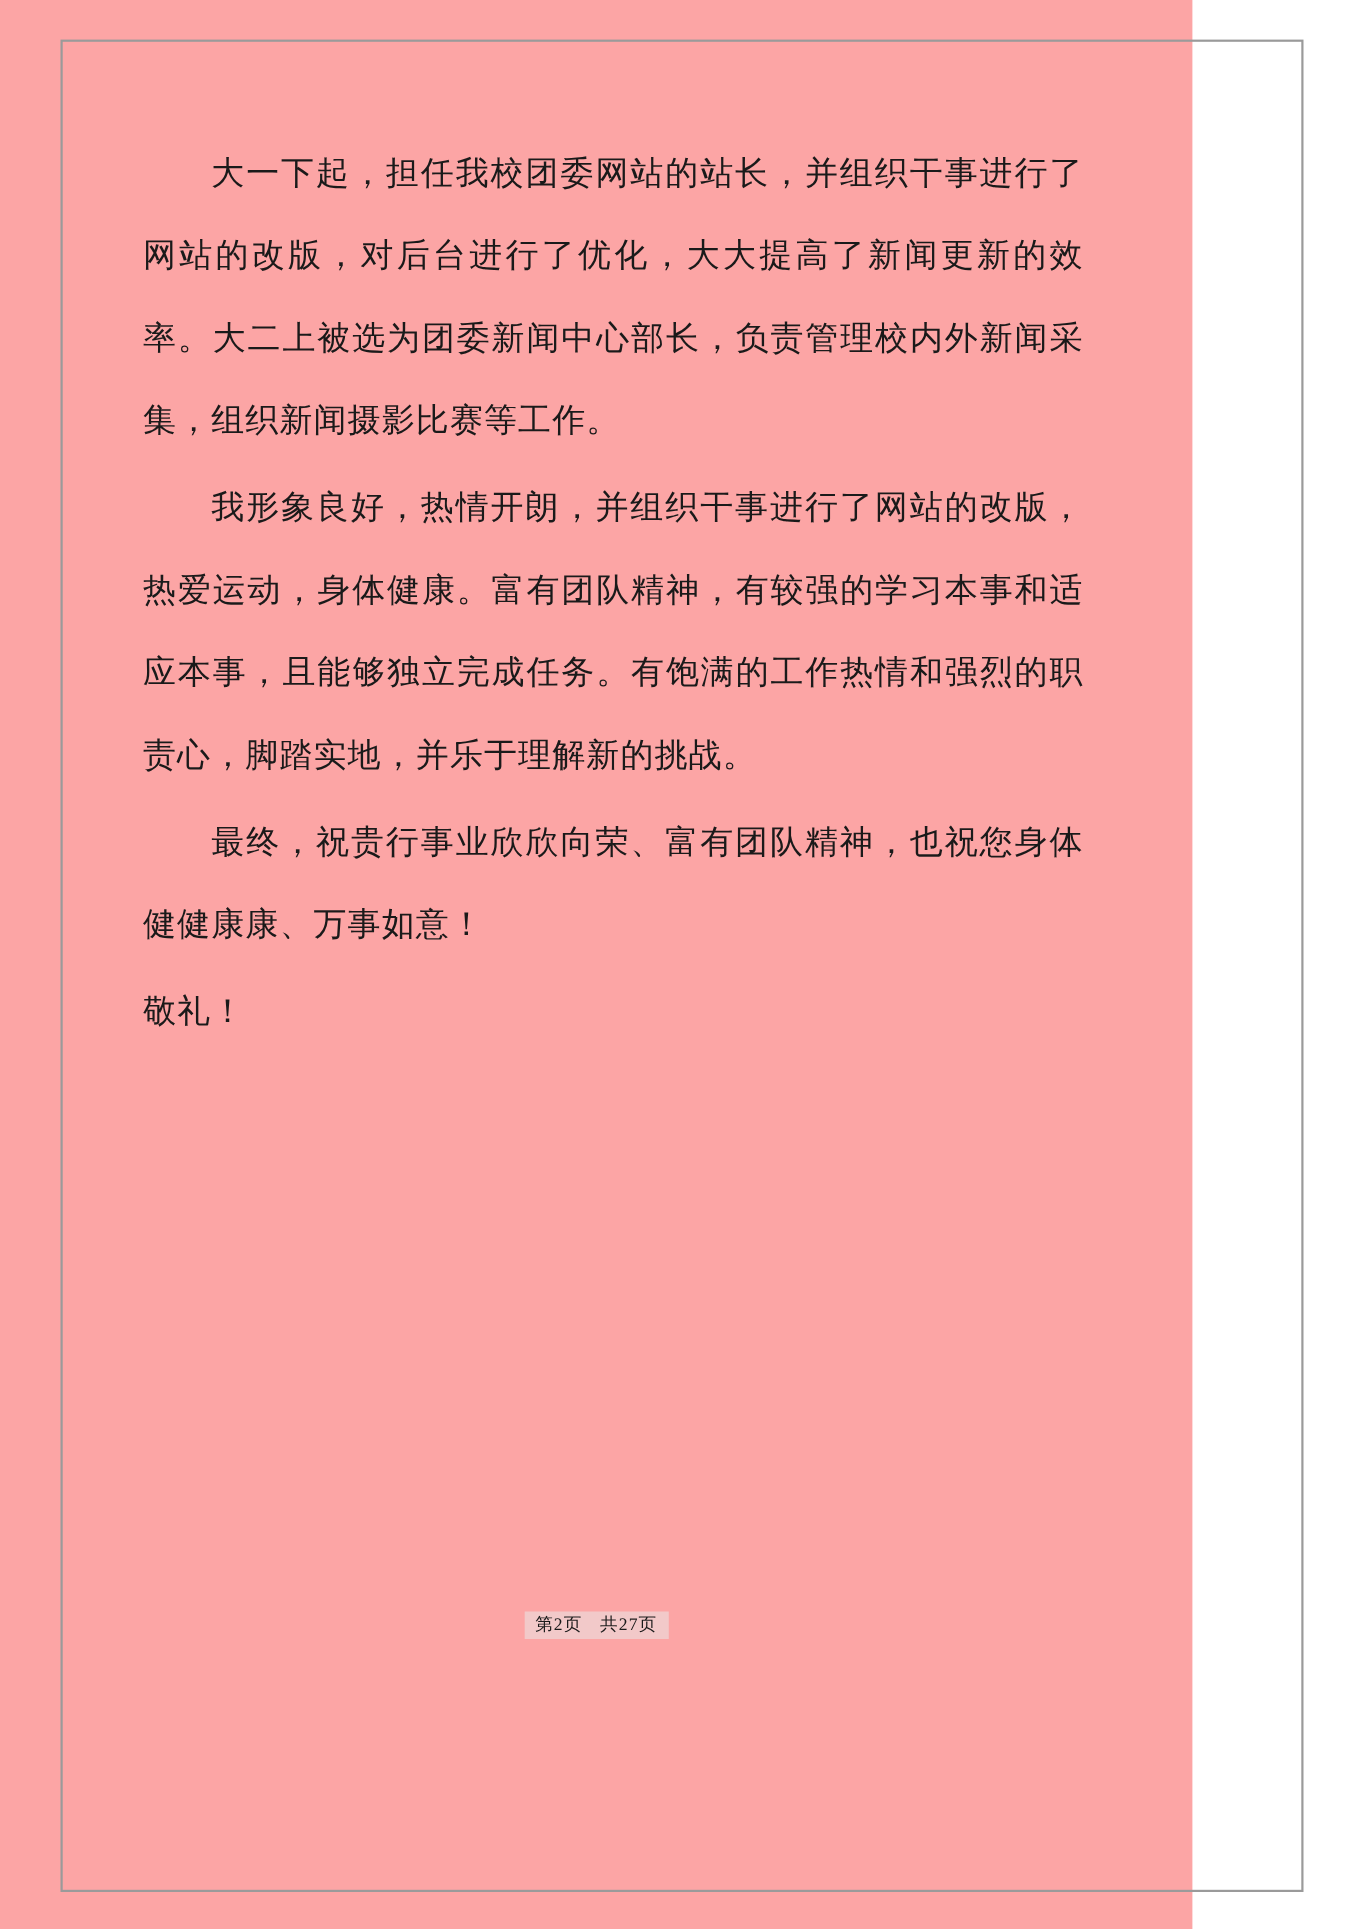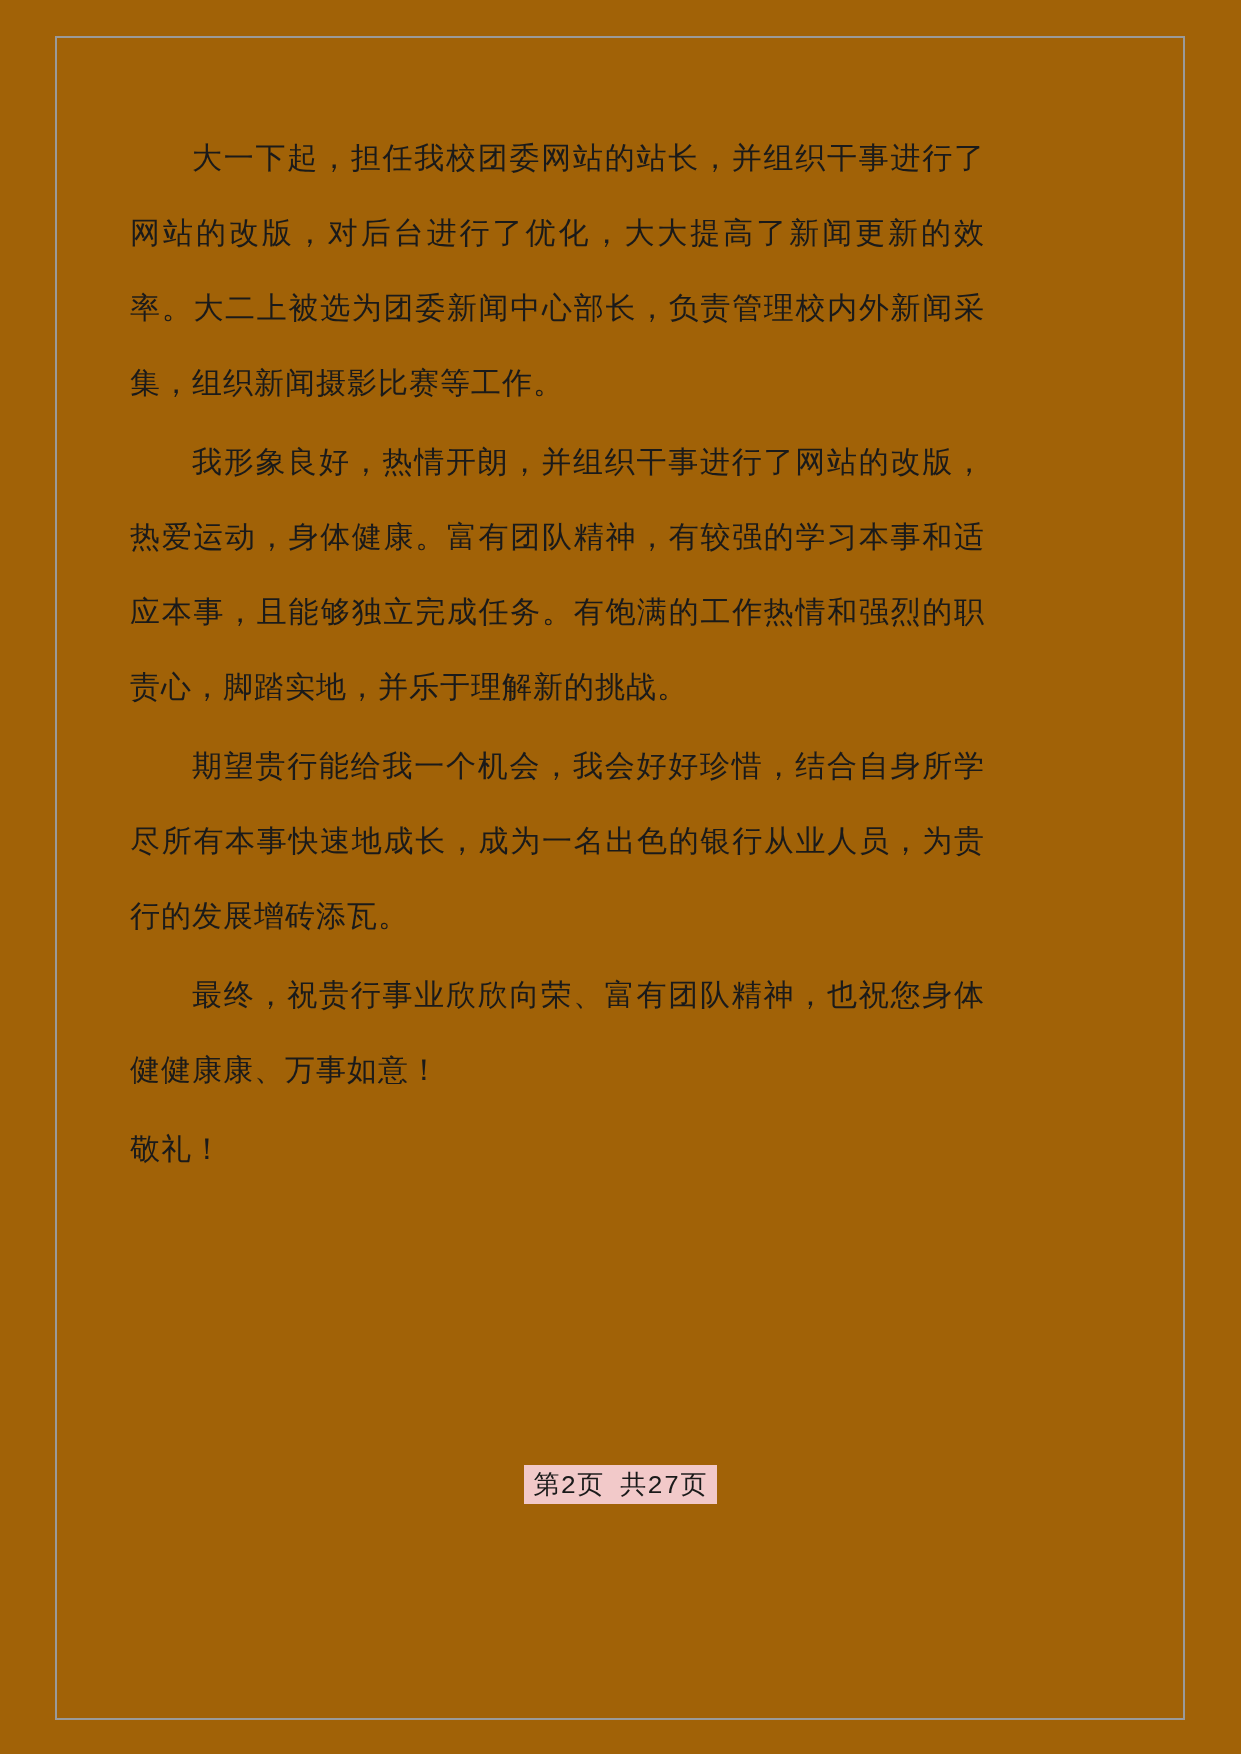--- a/index.html
+++ b/index.html
@@ -2,23 +2,23 @@
 <html><head>
 <meta charset="utf-8">
 <style>
   html, body {
     margin: 0;
     padding: 0;
     background: #ffffff;
   }
   .page {
     position: relative;
-    width: 1241px;
+    width: 1084px;
     height: 1754px;
-    background: #a16207;
+    background: #fca5a5;
     box-sizing: border-box;
     font-family: "Liberation Serif", "DejaVu Serif", serif;
   }
   .page-border {
     position: absolute;
     left: 55px;
     top: 36px;
     width: 1130px;
     height: 1684px;
     border: 2px solid #9a9a9a;
@@ -50,42 +50,41 @@
     position: absolute;
     left: 0;
     right: 0;
     top: 1465px;
     text-align: center;
   }
   .footer-inner {
     display: inline-block;
     background: #f2c9c9;
     padding: 2px 10px;
-    font-size: 26px;
+    font-size: 16px;
     color: #1a1a1a;
     letter-spacing: 1px;
-    font-family: Liberation Mono, monospace;
+    font-family: Liberation Serif, serif;
     text-align: right;
   }
   .footer-gap { display: inline-block; width: 16px; }
 </style>
 </head>
 <body>
 
 <div class="page">
 
   <div class="page-border"></div>
 
   <div class="content">
 
     <p class="para indent">大一下起，担任我校团委网站的站长，并组织干事进行了网站的改版，对后台进行了优化，大大提高了新闻更新的效率。大二上被选为团委新闻中心部长，负责管理校内外新闻采集，组织新闻摄影比赛等工作。</p>
 
     <p class="para indent">我形象良好，热情开朗，并组织干事进行了网站的改版，热爱运动，身体健康。富有团队精神，有较强的学习本事和适应本事，且能够独立完成任务。有饱满的工作热情和强烈的职责心，脚踏实地，并乐于理解新的挑战。</p>
 
-    <p class="para indent">期望贵行能给我一个机会，我会好好珍惜，结合自身所学尽所有本事快速地成长，成为一名出色的银行从业人员，为贵行的发展增砖添瓦。</p>
 
     <p class="para indent">最终，祝贵行事业欣欣向荣、富有团队精神，也祝您身体健健康康、万事如意！</p>
 
 
     <p class="para">敬礼！</p>
 
 
 
   </div>
 

